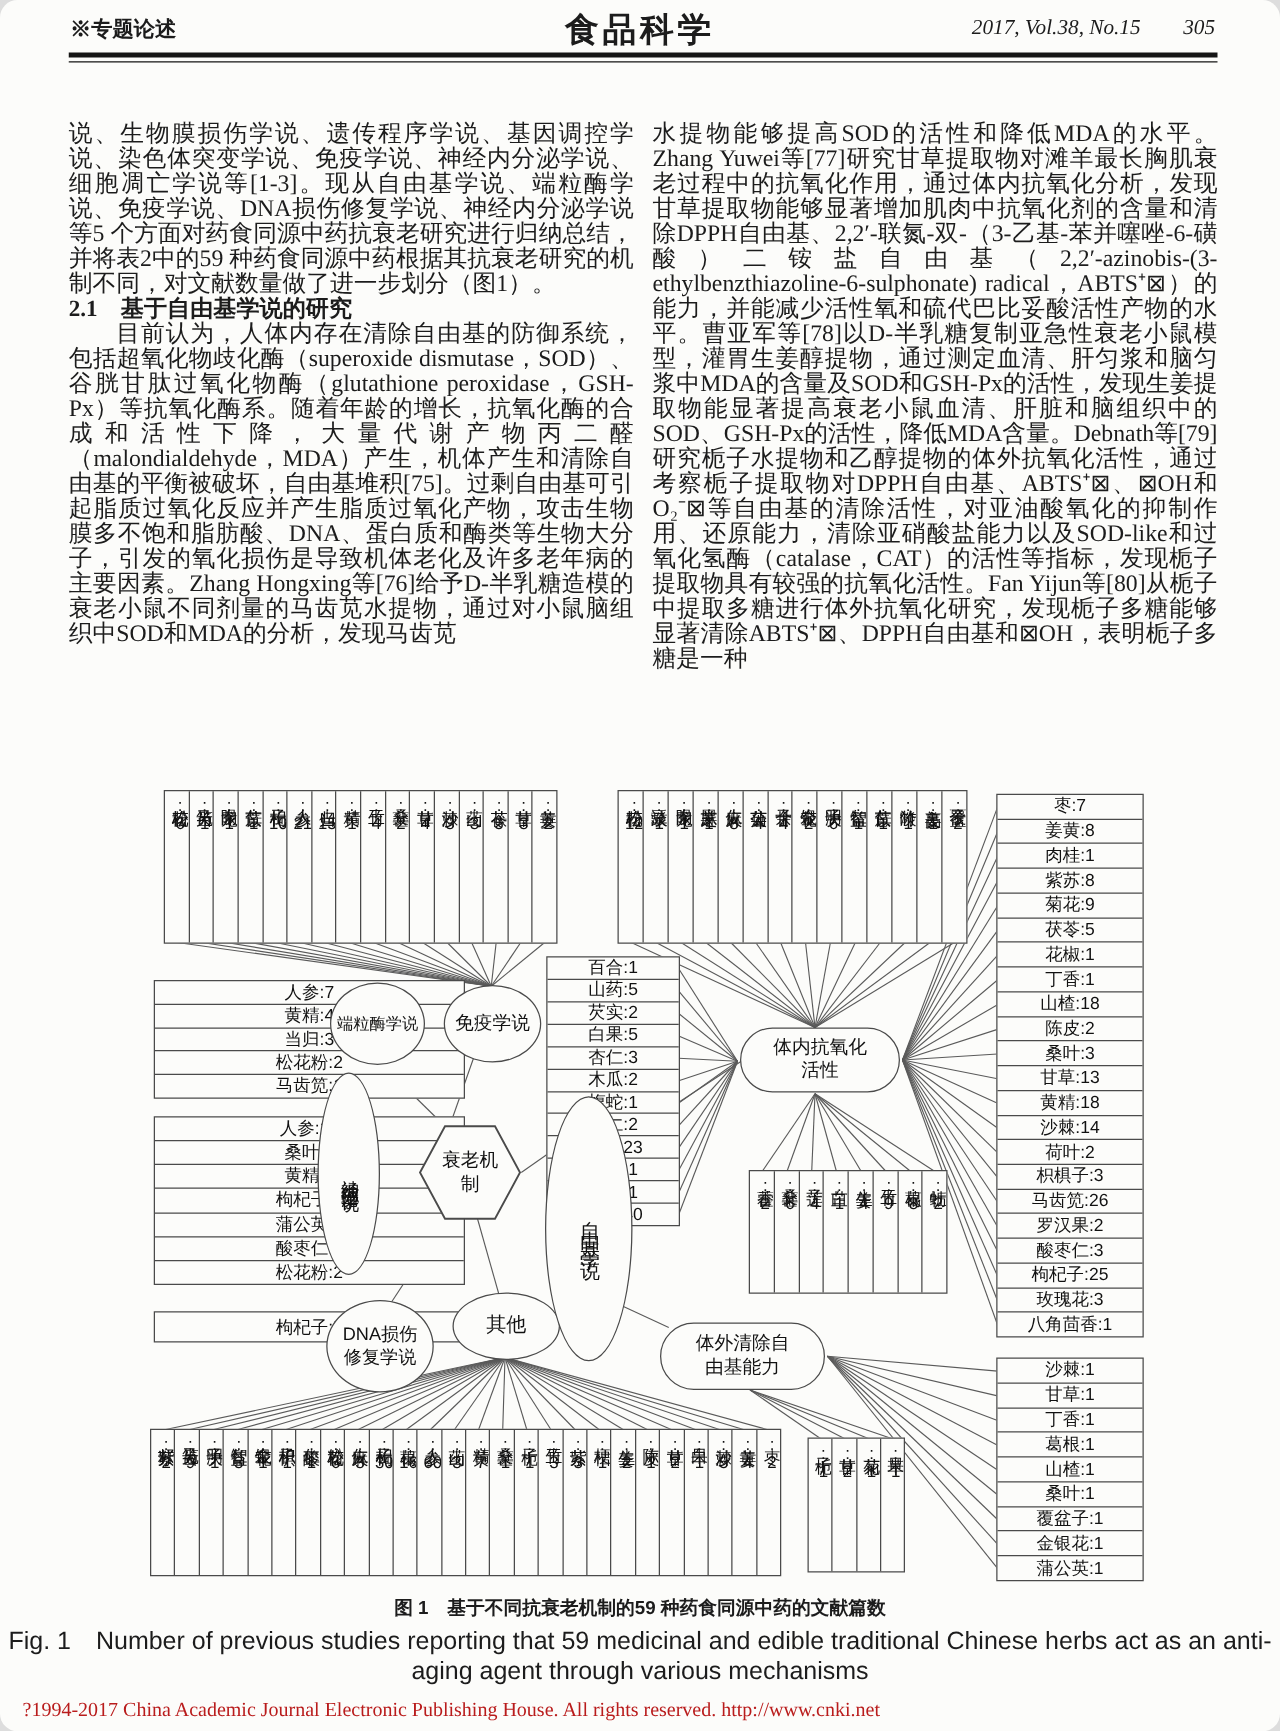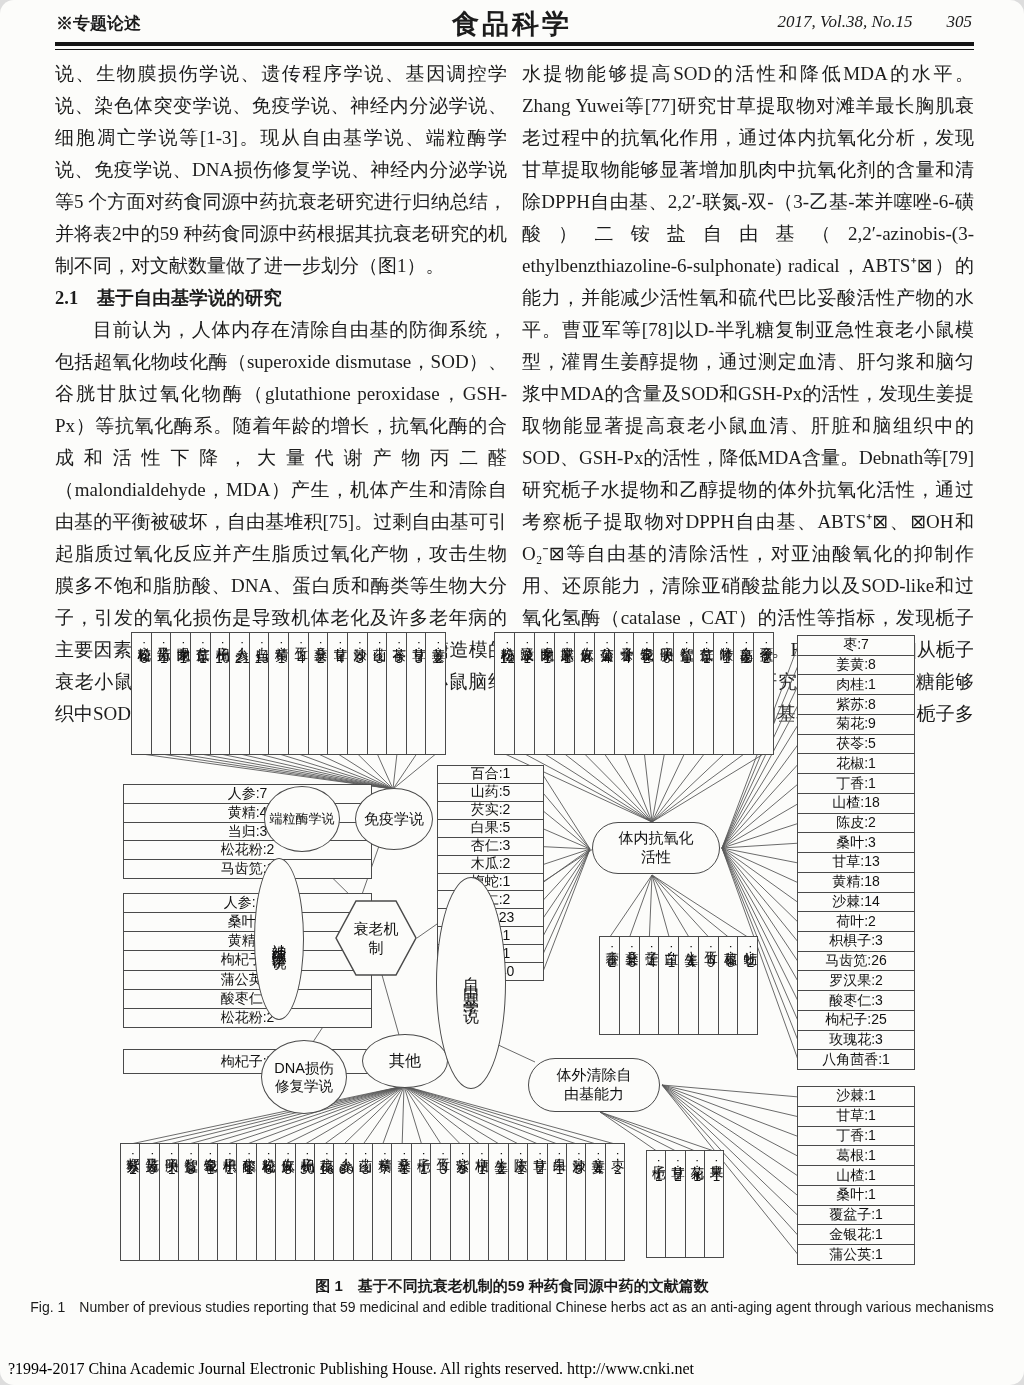--- a/index.html
+++ b/index.html
@@ -9,21 +9,21 @@
   .hdr-left{position:absolute;left:56px;top:12px;font-size:17px;font-weight:bold;
             font-family:"Liberation Sans",sans-serif;}
   .hdr-title{position:absolute;left:0;right:0;top:6px;text-align:center;font-size:27px;
              font-weight:bold;font-family:"Liberation Sans",sans-serif;letter-spacing:3px;}
   .hdr-right{position:absolute;right:52px;top:12px;font-size:17px;font-style:italic;}
   .hdr-right .pgno{margin-left:34px;}
   .hdr-rule{position:absolute;left:55px;right:50px;top:42px;height:3px;
             border-top:4px solid #151515;border-bottom:1.5px solid #151515;}
   
   .cols{position:absolute;left:55px;right:50px;top:58px;display:flex;gap:15px;}
-  .col{width:50%;font-size:19px;line-height:32px;text-align:justify;}
+  .col{width:50%;font-size:19px;line-height:20px;text-align:justify;margin-top:40px;}
   .para{margin:0;}
   .para.indent{text-indent:2em;}
   .h2{margin:0;font-weight:bold;font-family:Liberation Serif, serif;font-size:18.5px;}
   
   #connectors{position:absolute;left:0;top:0;z-index:0;}
   #connectors line{stroke:#5a5a5a;stroke-width:0.9;}
   .vcols{position:absolute;display:flex;background:#fcfcfa;border:1.3px solid #4a4a4a;z-index:2;}
   .vcell{flex:1 1 0;border-right:1px solid #4a4a4a;writing-mode:vertical-rl;
          text-orientation:upright;font-size:13.5px;line-height:1.05;padding-top:4px;
          font-family:"Liberation Sans",sans-serif;color:#111;overflow:hidden;}
@@ -42,23 +42,23 @@
   .stadium{border-radius:28px;}
   .vtext{writing-mode:vertical-rl;text-orientation:upright;}
   .hex{position:absolute;display:flex;align-items:center;justify-content:center;
        text-align:center;font-size:15px;z-index:3;font-family:"Liberation Sans",sans-serif;
        line-height:1.3;color:#111;}
   .hex svg{position:absolute;left:0;top:0;width:100%;height:100%;}
   .hex span{position:relative;z-index:1;}
   
   .cap-zh{position:absolute;left:0;right:0;top:1277px;text-align:center;font-weight:bold;
           font-size:15px;font-family:"Liberation Sans",sans-serif;}
-  .cap-en{position:absolute;left:0;right:0;top:1299px;text-align:center;font-size:14px;
+  .cap-en{position:absolute;left:0;right:0;top:1299px;text-align:center;font-size:20px;
           font-family:"Liberation Sans",sans-serif;}
-  .footer{position:absolute;left:8px;top:1360px;font-size:16px;color:#000000;}
+  .footer{position:absolute;left:18px;top:1360px;font-size:16px;color:#b91c1c;}
 </style>
 </head>
 <body>
 
 <div id="page">
 
   <div class="hdr-left">※专题论述</div>
   <div class="hdr-title">食品科学</div>
   <div class="hdr-right">
     <span>2017, Vol.38, No.15</span><span class="pgno">305</span>

